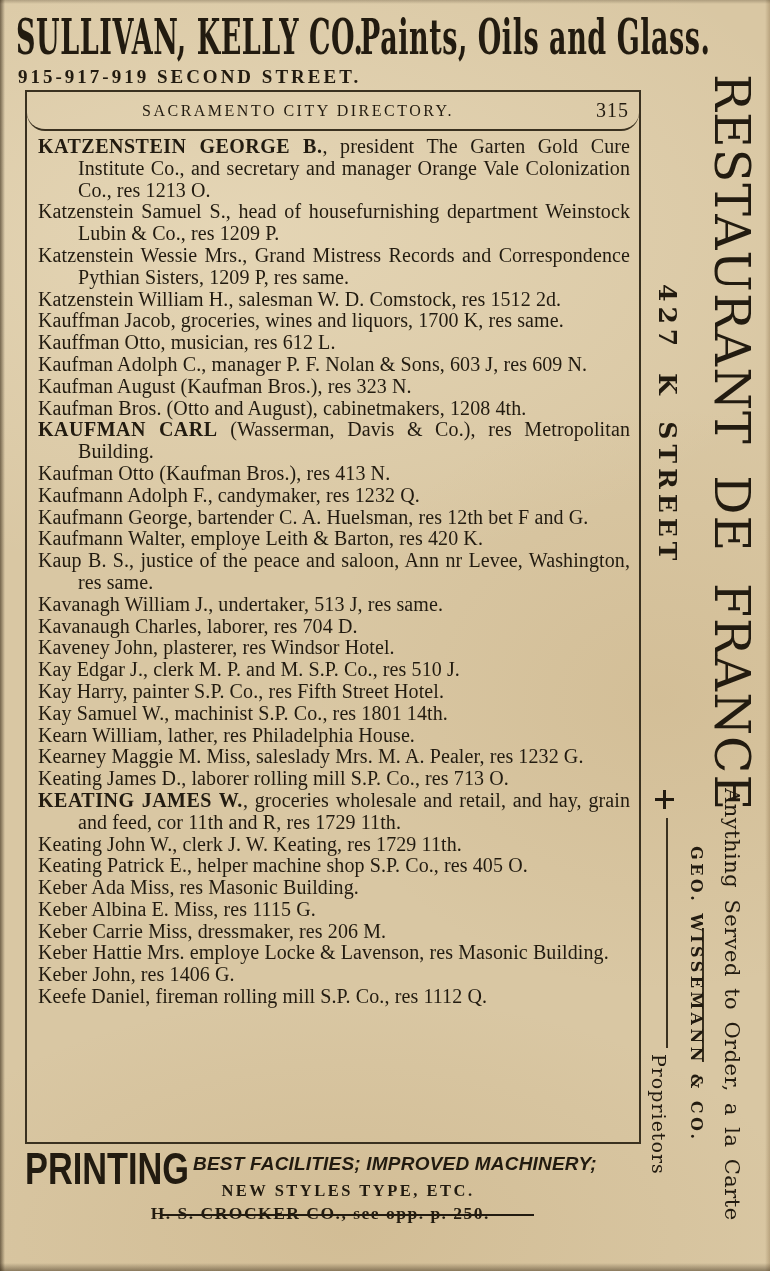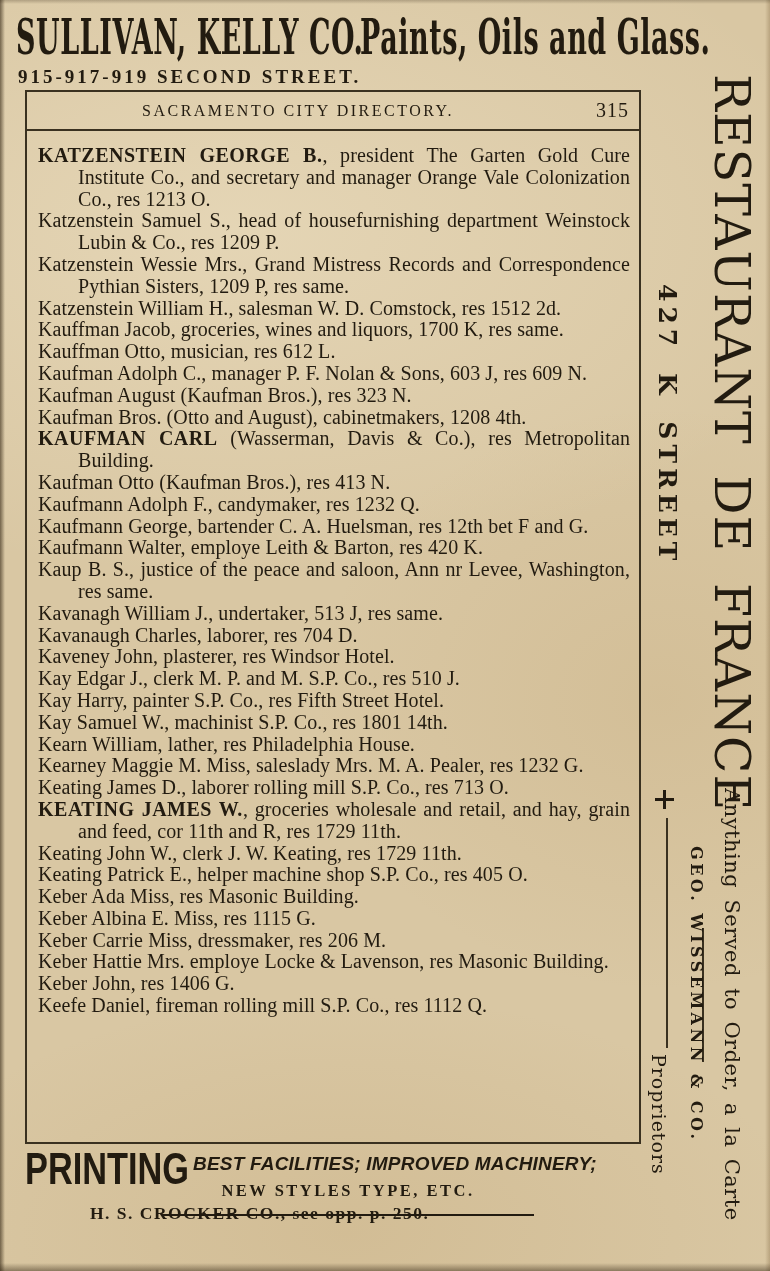--- a/index.html
+++ b/index.html
@@ -35,29 +35,29 @@
   .ad-address{
     position:absolute;left:18px;top:66px;width:644px;text-align:left;
     font-weight:bold;font-size:19px;letter-spacing:3px;
   }
 
   
   .main-box{
     position:absolute;left:25px;top:90px;width:616px;height:1054px;
     border:2px solid var(--border);box-sizing:border-box;overflow:hidden;
   }
-  .box-header{position:relative;height:37px;border-bottom:2px solid var(--border);}
+  .box-header{position:relative;height:37px;border-bottom:2px solid var(--border);border-radius:18px;}
   .box-title{
     position:absolute;left:0;right:70px;top:10px;text-align:center;
     font-size:16px;letter-spacing:2.5px;
   }
   .page-num{position:absolute;right:10px;top:7px;font-size:20px;letter-spacing:1px;}
 
   .entries{
-    padding:14px 9px 0 11px;
+    padding:5px 9px 0 11px;
     font-size:20px;line-height:21.8px;text-align:justify;letter-spacing:0.1px;
   }
   .entry{margin:0;padding-left:40px;text-indent:-40px;}
   .entry-name{font-weight:bold;letter-spacing:0.5px;}
 
   
   .f-row1{position:absolute;left:25px;top:1148px;width:644px;}
   .printing{
     position:absolute;left:0;top:0;
     font-family:"Liberation Sans", sans-serif;font-weight:bold;font-size:44px;line-height:0.95;
@@ -67,21 +67,21 @@
     position:absolute;left:168px;top:5px;
     font-family:"Liberation Sans", sans-serif;font-weight:bold;font-style:italic;
     font-size:19px;white-space:nowrap;letter-spacing:0.2px;
   }
   .f-row2{
     position:absolute;left:162px;top:1181px;width:372px;text-align:center;
     font-weight:bold;font-size:16.5px;letter-spacing:2.5px;
     border-bottom:2.5px solid var(--ink);padding-bottom:13px;
   }
   .f-row3{
-    position:absolute;left:90px;top:1203px;width:400px;text-align:left;
+    position:absolute;left:90px;top:1203px;width:400px;text-align:right;
     font-weight:bold;font-size:17.5px;letter-spacing:1.5px;
   }
 
   
   .v{
     writing-mode:vertical-rl;text-orientation:mixed;white-space:nowrap;
     position:absolute;font-family:"DejaVu Serif", serif;
   }
   .restaurant{right:10px;top:74px;font-size:49px;letter-spacing:1px;word-spacing:14px;}
   .street{right:88px;top:284px;font-size:25px;font-weight:bold;letter-spacing:5px;word-spacing:8px;}

